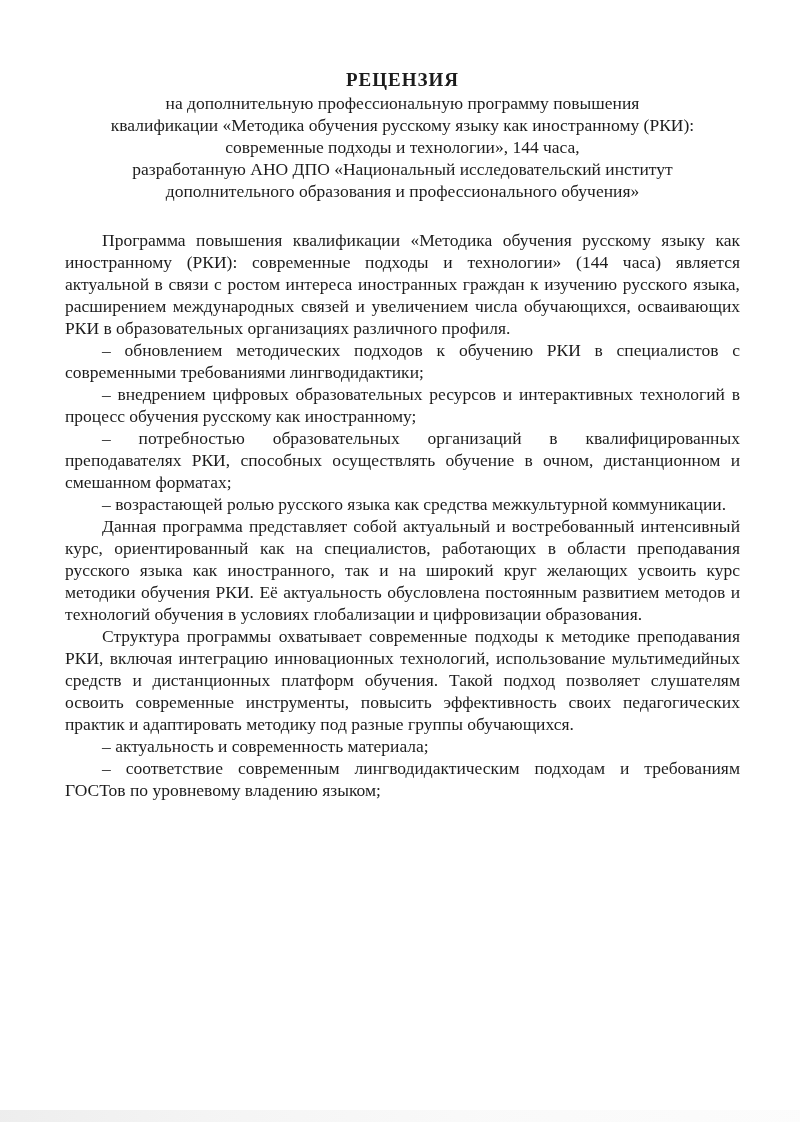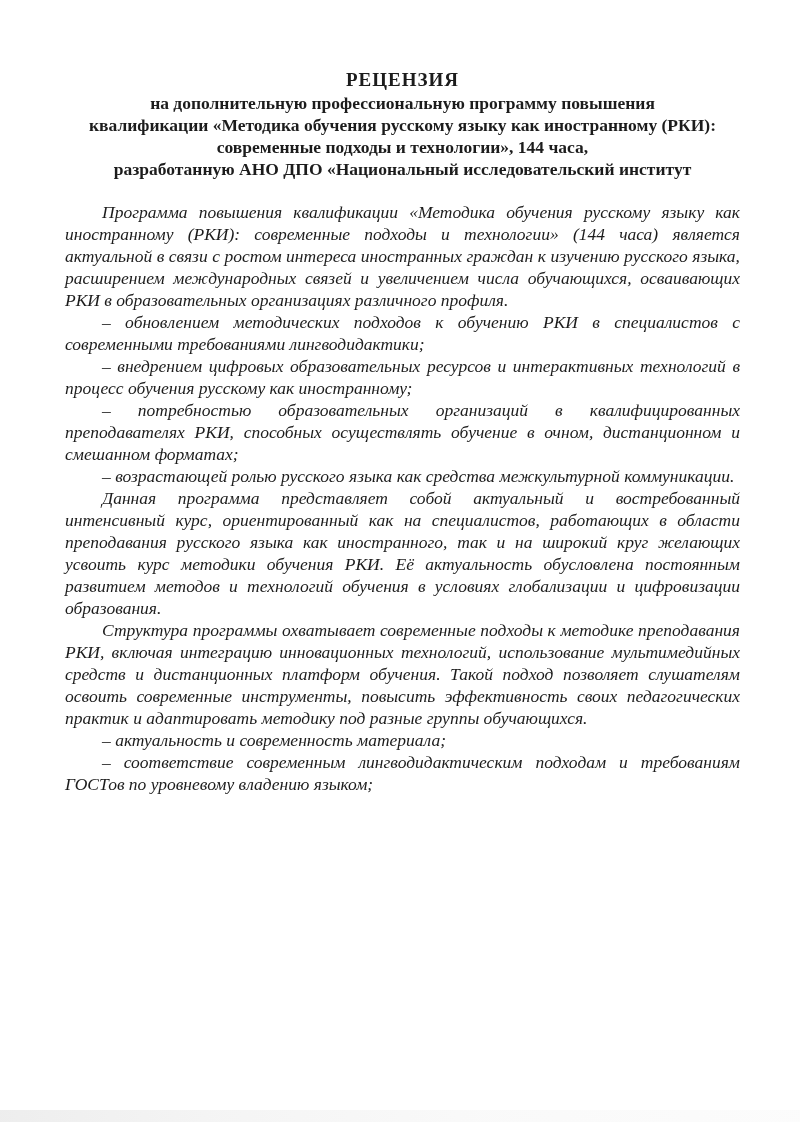--- a/index.html
+++ b/index.html
@@ -33,28 +33,26 @@
     letter-spacing: 1px;
     margin: 0 0 1px 0;
   }
   .doc-header {
     font-size: 17.5px;
     line-height: 22px;
   }
   .doc-header .hline {
     text-align: center;
     white-space: nowrap;
-    font-weight: bold;
   }
   .doc-body {
-    margin-top: 21px;
+    margin-top: 27px;
     font-size: 17.5px;
     line-height: 22px;
     text-align: justify;
-    font-style: italic;
   }
   .doc-body p {
     margin: 0;
     padding: 0;
     text-indent: 37px;
   }
   .scan-shadow {
     position: absolute;
     left: 0;
     top: 1110px;
@@ -69,20 +67,21 @@
 
 <div class="page">
 
   <div class="doc-title">РЕЦЕНЗИЯ</div>
 
   <div class="doc-header">
     <div class="hline">на дополнительную профессиональную программу повышения</div>
     <div class="hline">квалификации «Методика обучения русскому языку как иностранному (РКИ):</div>
     <div class="hline">современные подходы и технологии», 144 часа,</div>
     <div class="hline">разработанную АНО ДПО «Национальный исследовательский институт</div>
+    <div class="hline">дополнительного образования и профессионального обучения»</div>
   </div>
 
   <div class="doc-body">
     <p>Программа повышения квалификации «Методика обучения русскому языку как иностранному (РКИ): современные подходы и технологии» (144 часа) является актуальной в связи с ростом интереса иностранных граждан к изучению русского языка, расширением международных связей и увеличением числа обучающихся, осваивающих РКИ в образовательных организациях различного профиля.</p>
     <p>– обновлением методических подходов к обучению РКИ в специалистов с современными требованиями лингводидактики;</p>
     <p>– внедрением цифровых образовательных ресурсов и интерактивных технологий в процесс обучения русскому как иностранному;</p>
     <p>– потребностью образовательных организаций в квалифицированных преподавателях РКИ, способных осуществлять обучение в очном, дистанционном и смешанном форматах;</p>
     <p>– возрастающей ролью русского языка как средства межкультурной коммуникации.</p>
     <p>Данная программа представляет собой актуальный и востребованный интенсивный курс, ориентированный как на специалистов, работающих в области преподавания русского языка как иностранного, так и на широкий круг желающих усвоить курс методики обучения РКИ. Её актуальность обусловлена постоянным развитием методов и технологий обучения в условиях глобализации и цифровизации образования.</p>
     <p>Структура программы охватывает современные подходы к методике преподавания РКИ, включая интеграцию инновационных технологий, использование мультимедийных средств и дистанционных платформ обучения. Такой подход позволяет слушателям освоить современные инструменты, повысить эффективность своих педагогических практик и адаптировать методику под разные группы обучающихся.</p>

